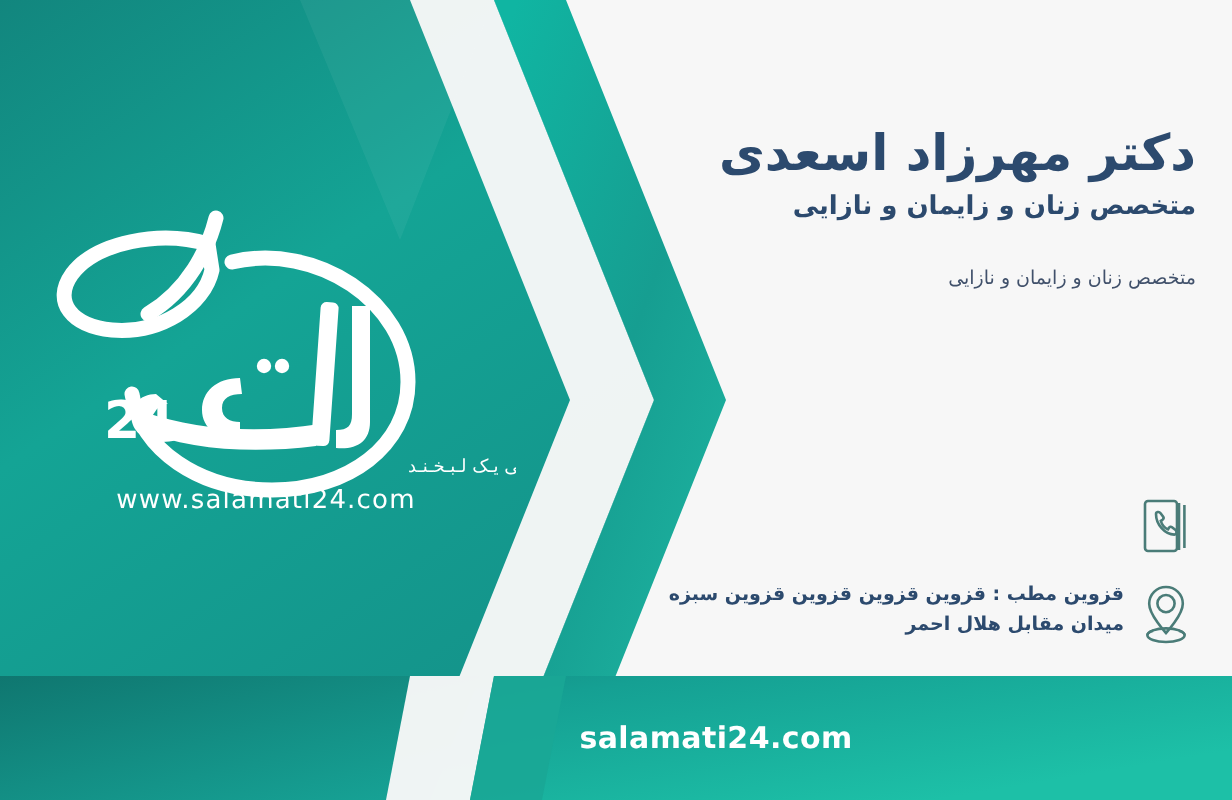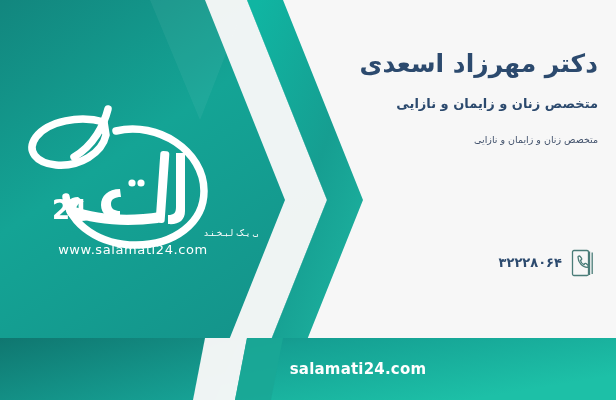--- a/index.html
+++ b/index.html
@@ -31,21 +31,21 @@
   #content {
     position:absolute;
     left:300px; top:0;
     width:316px; height:338px;
     direction:rtl;
     text-align:right;
     padding:0 18px 0 0;
   }
   #doctor-name {
     position:absolute;
-    right:18px; top:48px;
+    right:18px; top:61px;
     width:290px;
     font-family:"DejaVu Sans", sans-serif;
     font-size:25px;
     font-weight:bold;
     color:#2c4a6e;
     letter-spacing:0px;
     line-height:1.25;
     white-space:nowrap;
     text-align:right;
   }
@@ -233,23 +233,40 @@
             <path d="M 8 9
                      C 8 8 9.5 7.6 10.3 8.6
                      L 11.6 10.4 C 12 11 11.8 11.5 11.2 11.9
                      L 10.4 12.4 C 10.9 14.4 12.2 15.9 14 16.7
                      L 14.5 15.9 C 14.9 15.3 15.5 15.2 16 15.6
                      L 17.8 17 C 18.7 17.8 18.2 19.3 17.2 19.3
                      C 12.4 19.3 8 14.2 8 9 Z"></path>
           </g>
         </svg>
       </div>
-      <div class="info-text" id="phone-number">۳۲۲۲۸۰۶۴</div>
     </div>
 
+    <div id="address-row" class="info-row">
+      <div class="info-icon">
+        <svg width="28" height="34" viewBox="0 0 28 34">
+          <g fill="none" stroke="#4a7c78" stroke-width="1.3">
+            <path d="M 14 3.5
+                     C 9.3 3.5 5.6 7.2 5.6 11.9
+                     C 5.6 17.5 14 26.5 14 26.5
+                     C 14 26.5 22.4 17.5 22.4 11.9
+                     C 22.4 7.2 18.7 3.5 14 3.5 Z"></path>
+            <circle cx="14" cy="11.8" r="4.3"></circle>
+            <ellipse cx="14" cy="27.6" rx="9.3" ry="3.4"></ellipse>
+            <path d="M 7.6 25.4 C 5.5 26 4.7 26.8 4.7 27.6"></path>
+            <path d="M 20.4 25.4 C 22.5 26 23.3 26.8 23.3 27.6"></path>
+          </g>
+        </svg>
+      </div>
+      <div class="info-text" id="address-text">قزوین مطب : قزوین قزوین قزوین قزوین سبزه میدان مقابل هلال احمر</div>
+    </div>
 
   </div>
 
   <div id="footer">
     <svg id="footer-bg" viewBox="0 0 616 62">
       <rect x="0" y="0" width="616" height="62" fill="url(#gradFooter)"></rect>
 
       <path d="M 0 0 L 240 0 L 215 62 L 0 62 Z" fill="url(#gradFooterLeft)" opacity="0.92"></path>
 
       <path d="M 205 0 L 247 0 L 235 62 L 193 62 Z" fill="#f7f7f7" opacity="0.97"></path>

